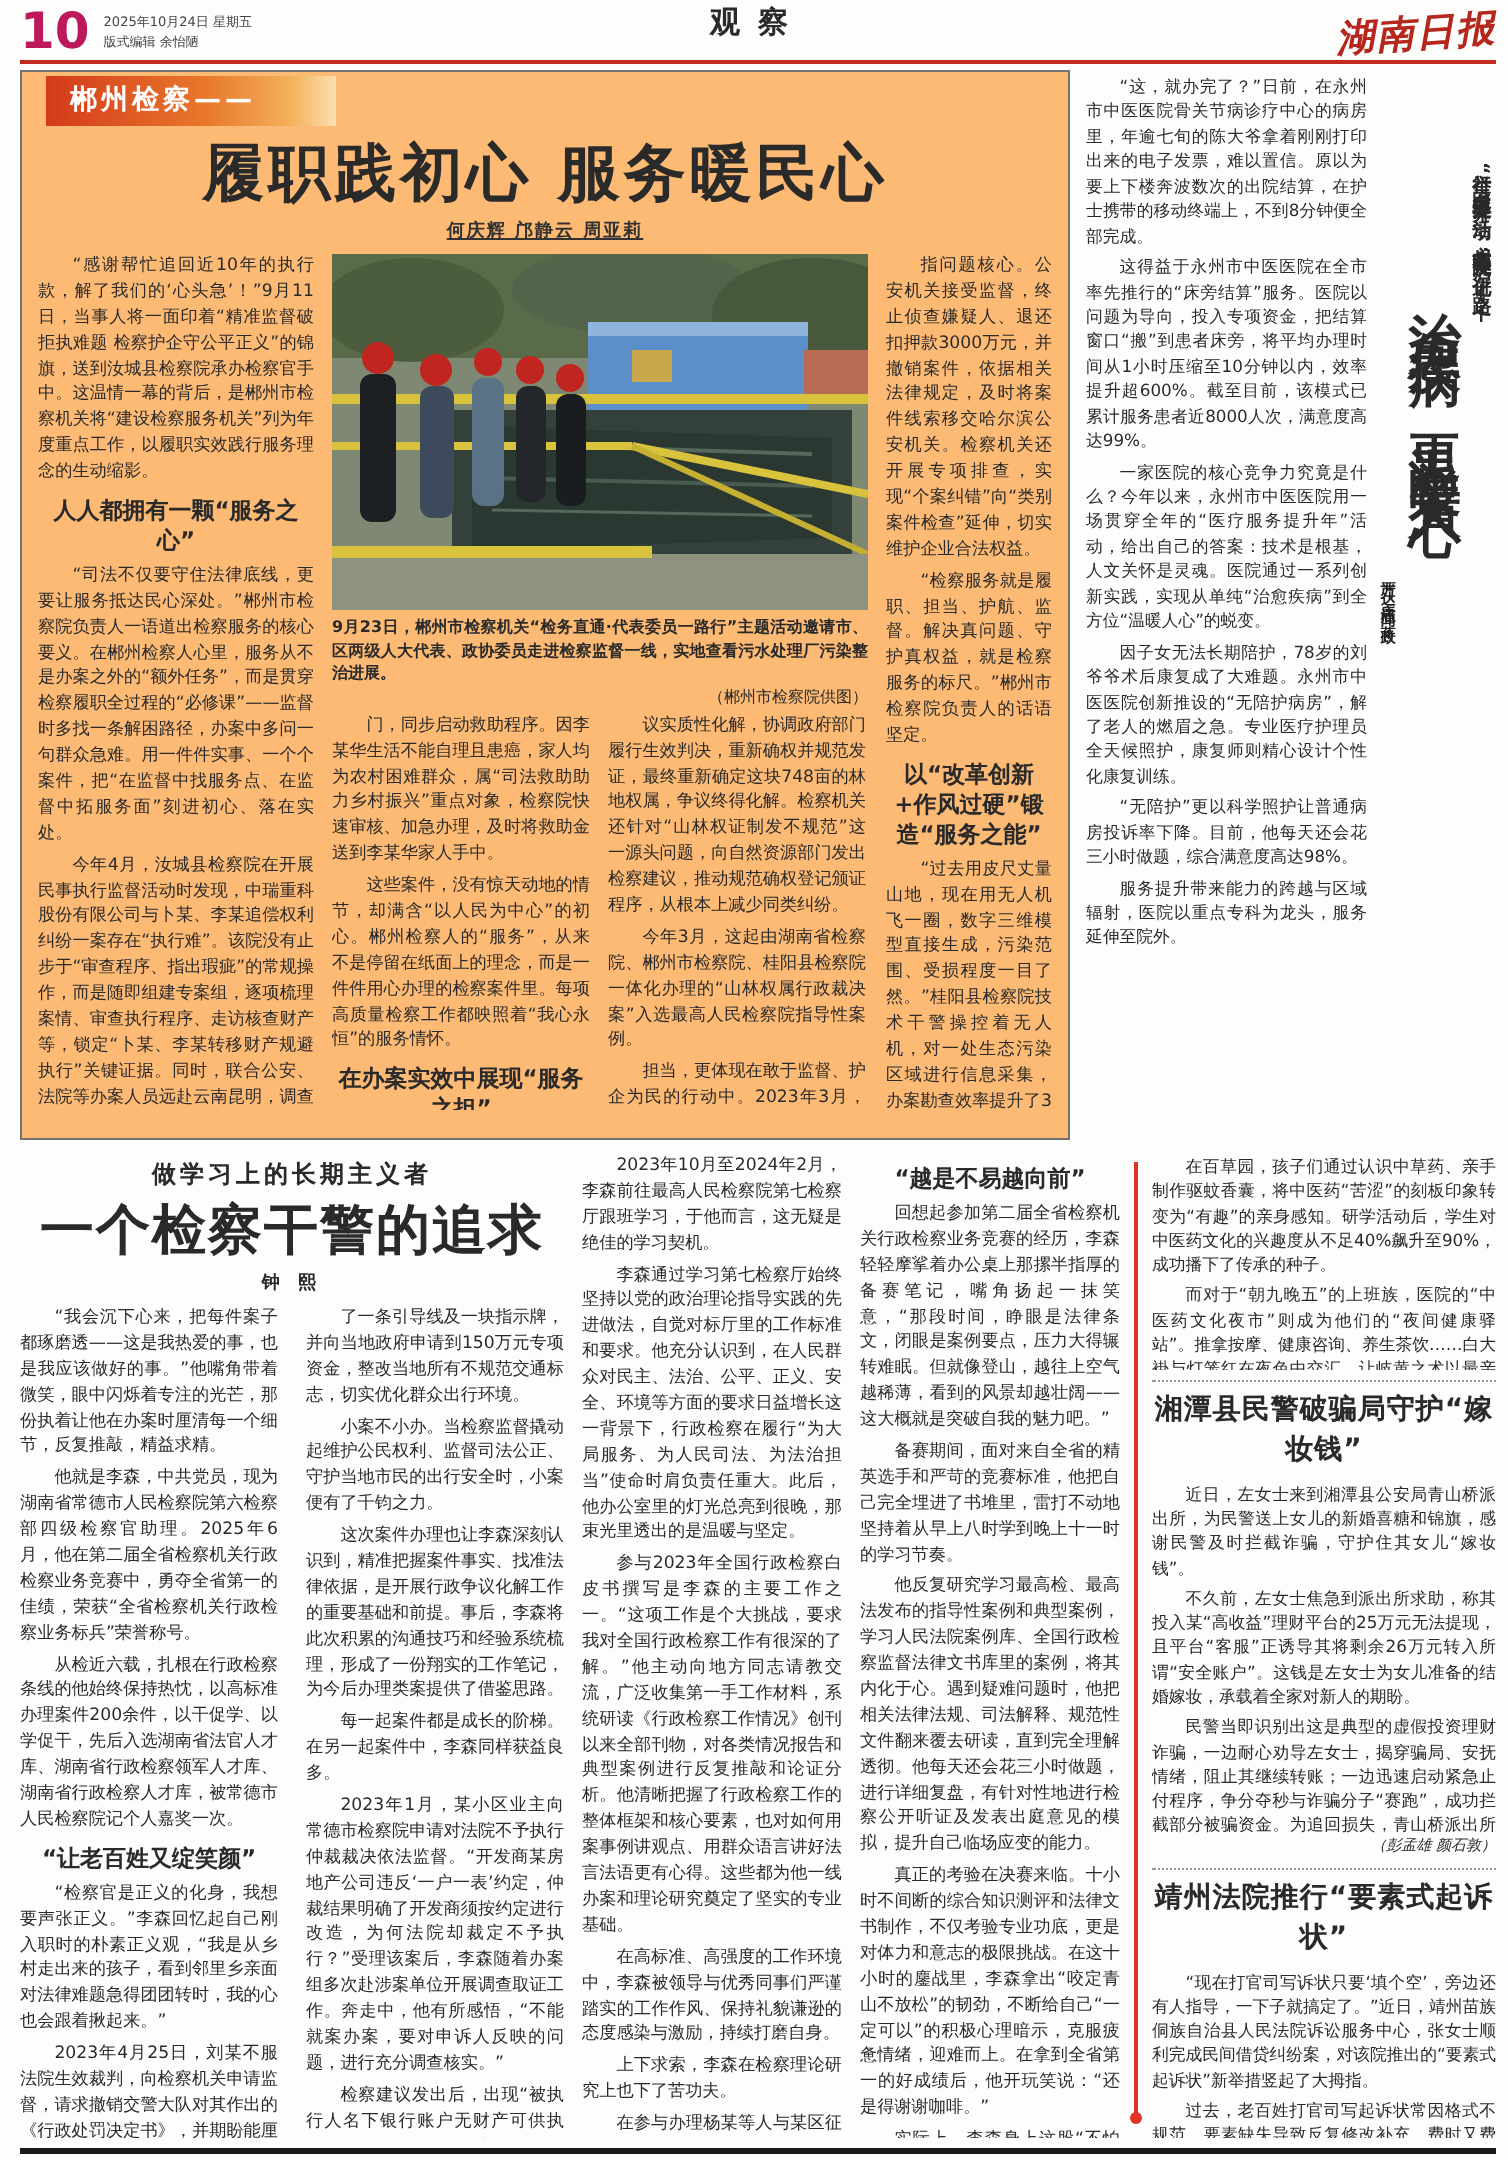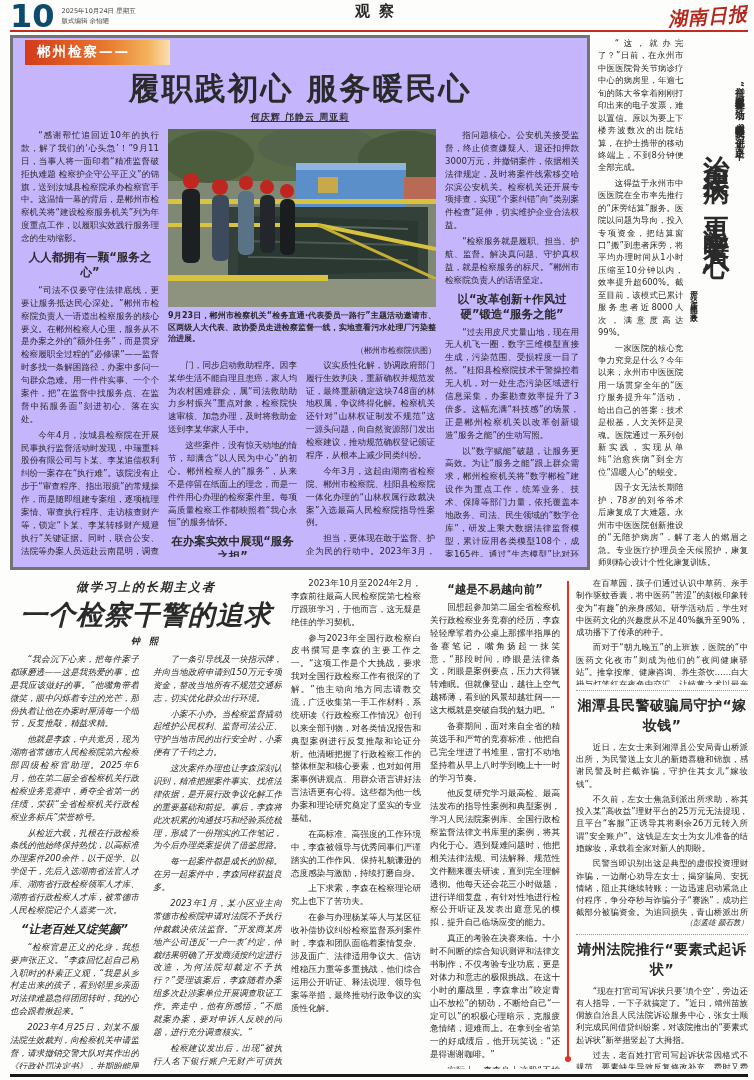--- a/index.html
+++ b/index.html
@@ -5,36 +5,36 @@
   * { box-sizing: border-box; }
   html,body { margin:0; padding:0; }
   body {
     width:754px; height:1080px; background:#fdfdfb; color:#2a2a2a;
     font-family:"DejaVu Sans", sans-serif; overflow:hidden; position:relative;
   }
   .page { padding:2px 6px 0 10px; }
 
   
   .hdr { position:relative; height:28px; }
-  .pagenum { color:#0c4a6e; font-size:32px; font-weight:bold; line-height:28px; float:left; }
+  .pagenum { color:#be185d; font-size:25px; font-weight:bold; line-height:28px; float:left; }
   .hdr-meta { float:left; margin:4px 0 0 7px; font-size:6.5px; color:#444; line-height:1.6; }
   .section-title {
     position:absolute; left:0; right:0; top:0; text-align:center;
     font-family:"DejaVu Serif", serif; font-size:15px; font-weight:900; letter-spacing:9px;
   }
   .masthead {
     float:right; color:#b5271d; font-family:"DejaVu Serif", serif;
     font-size:19px; font-weight:bold; font-style:italic; transform:rotate(-4deg);
     margin-top:2px; letter-spacing:1px;
   }
   .dbl-rule { clear:both; border-top:1px solid #c22b20; height:2px; border-bottom:1px solid #c22b20; margin-bottom:3px; }
 
   
   .top-section { display:flex; gap:8px; height:535px; }
-  .lead-box { width:580px; border:3px solid #737373; padding:2px 8px 4px; position:relative; overflow:hidden; background:#c4b5fd; }
+  .lead-box { width:525px; border:1px solid #737373; padding:2px 8px 4px; position:relative; overflow:hidden; background:#fdba74; }
   .lead-kicker {
     display:inline-block; margin-left:4px; padding:3px 40px 4px 12px;
     background:linear-gradient(90deg,#d43a1a 0%,#e8772c 55%,#f3b25c 85%,#fbe0b0 100%);
     color:#fff; font-weight:bold; font-size:13.5px; letter-spacing:2px;
   }
   .lead-headline { text-align:center; font-size:31px; font-weight:900; letter-spacing:2px; margin:3px 0 1px; }
   .lead-byline { text-align:center; font-size:9px; font-weight:bold; color:#333; margin-bottom:5px; letter-spacing:1px;text-decoration:underline; }
   .lead-cols { display:flex; gap:9px; height:428px; overflow:hidden; }
   .col { font-size:8.6px; line-height:1.5; text-align:justify; overflow:hidden; }
   .col p, .para-list p { margin:0 0 3px; text-indent:2em; }
@@ -52,21 +52,21 @@
   .right-art { flex:1; overflow:hidden; padding-top:2px; font-size:8.4px; line-height:1.48; text-align:justify; }
   .v-block { float:right; height:494px; margin-left:5px; display:flex; flex-direction:row; }
   .v-byline { writing-mode:vertical-rl; font-size:7.5px; font-weight:bold; margin-top:248px; letter-spacing:2px; color:#222; }
   .v-headline { writing-mode:vertical-rl; font-size:26px; font-weight:900; letter-spacing:7px; margin:98px 2px 0 3px; line-height:1.05; }
   .v-kicker { writing-mode:vertical-rl; font-size:9.5px; font-weight:bold; margin-top:42px; height:268px; line-height:1.7; letter-spacing:1px; }
   .right-art p { margin:0 0 3px; text-indent:2em; }
 
   
   .mid-section { display:flex; gap:7px; margin-top:7px; height:492px; }
   .mid-art { width:550px; display:flex; gap:9px; }
-  .mid-left { width:272px; display:flex; flex-direction:column;font-style:italic; }
+  .mid-left { width:272px; display:flex; flex-direction:column; }
   .mid-head { text-align:center; margin:2px 0 5px; }
   .mid-kicker { font-size:12px; font-weight:bold; letter-spacing:2px; }
   .mid-headline { font-size:27px; font-weight:900; letter-spacing:1px; margin:1px 0 2px; }
   .mid-byline { font-size:9px; font-weight:bold; letter-spacing:3px; }
   .mid-left-cols { display:flex; gap:14px; flex:1; overflow:hidden; }
   .mid-left-cols .col { width:131px; }
   .mc3, .mc4 { width:131px; height:100%; }
 
   .v-divider { width:2px; background:#e03226; height:478px; margin-top:4px; position:relative; }
   .v-divider::after { content:""; position:absolute; bottom:-3px; left:-2px; width:6px; height:6px; border-radius:50%; background:#e03226; }
@@ -232,20 +232,21 @@
                 <p>2023年1月，某小区业主向常德市检察院申请对法院不予执行仲裁裁决依法监督。“开发商某房地产公司违反‘一户一表’约定，仲裁结果明确了开发商须按约定进行改造，为何法院却裁定不予执行？”受理该案后，李森随着办案组多次赴涉案单位开展调查取证工作。奔走中，他有所感悟，“不能就案办案，要对申诉人反映的问题，进行充分调查核实。”</p>
                 <p>检察建议发出后，出现“被执行人名下银行账户无财产可供执行”的难题。李森沉下心梳理法律法规，研读同类司法判例与专家文章，向资深检察官寻求专业指导。随后，发现某房地产公司有特殊资产。法院就该情况进行调查，公安机关介入，拘传公司实际控制人，检察监督和法院强制执行让某房地产公司自觉与小区和解，限期进行小区用水改造，居民用上了“明白水”。</p>
               </div>
 
           </div>
         </div>
       </div>
       <div class="col mc3">
         <div class="para-list">
             <p>2023年10月至2024年2月，李森前往最高人民检察院第七检察厅跟班学习，于他而言，这无疑是绝佳的学习契机。</p>
+            <p>李森通过学习第七检察厅始终坚持以党的政治理论指导实践的先进做法，自觉对标厅里的工作标准和要求。他充分认识到，在人民群众对民主、法治、公平、正义、安全、环境等方面的要求日益增长这一背景下，行政检察在履行“为大局服务、为人民司法、为法治担当”使命时肩负责任重大。此后，他办公室里的灯光总亮到很晚，那束光里透出的是温暖与坚定。</p>
             <p>参与2023年全国行政检察白皮书撰写是李森的主要工作之一。“这项工作是个大挑战，要求我对全国行政检察工作有很深的了解。”他主动向地方同志请教交流，广泛收集第一手工作材料，系统研读《行政检察工作情况》创刊以来全部刊物，对各类情况报告和典型案例进行反复推敲和论证分析。他清晰把握了行政检察工作的整体框架和核心要素，也对如何用案事例讲观点、用群众语言讲好法言法语更有心得。这些都为他一线办案和理论研究奠定了坚实的专业基础。</p>
             <p>在高标准、高强度的工作环境中，李森被领导与优秀同事们严谨踏实的工作作风、保持礼貌谦逊的态度感染与激励，持续打磨自身。</p>
             <p>上下求索，李森在检察理论研究上也下了苦功夫。</p>
             <p>在参与办理杨某等人与某区征收补偿协议纠纷检察监督系列案件时，李森和团队面临着案情复杂、涉及面广、法律适用争议大、信访维稳压力重等多重挑战，他们综合运用公开听证、释法说理、领导包案等举措，最终推动行政争议的实质性化解。</p>
           </div>
       </div>
       <div class="col mc4">
         <div class="sub-h">“越是不易越向前”</div>
         <div class="para-list">
             <p>回想起参加第二届全省检察机关行政检察业务竞赛的经历，李森轻轻摩挲着办公桌上那摞半指厚的备赛笔记，嘴角扬起一抹笑意，“那段时间，睁眼是法律条文，闭眼是案例要点，压力大得辗转难眠。但就像登山，越往上空气越稀薄，看到的风景却越壮阔——这大概就是突破自我的魅力吧。”</p>

